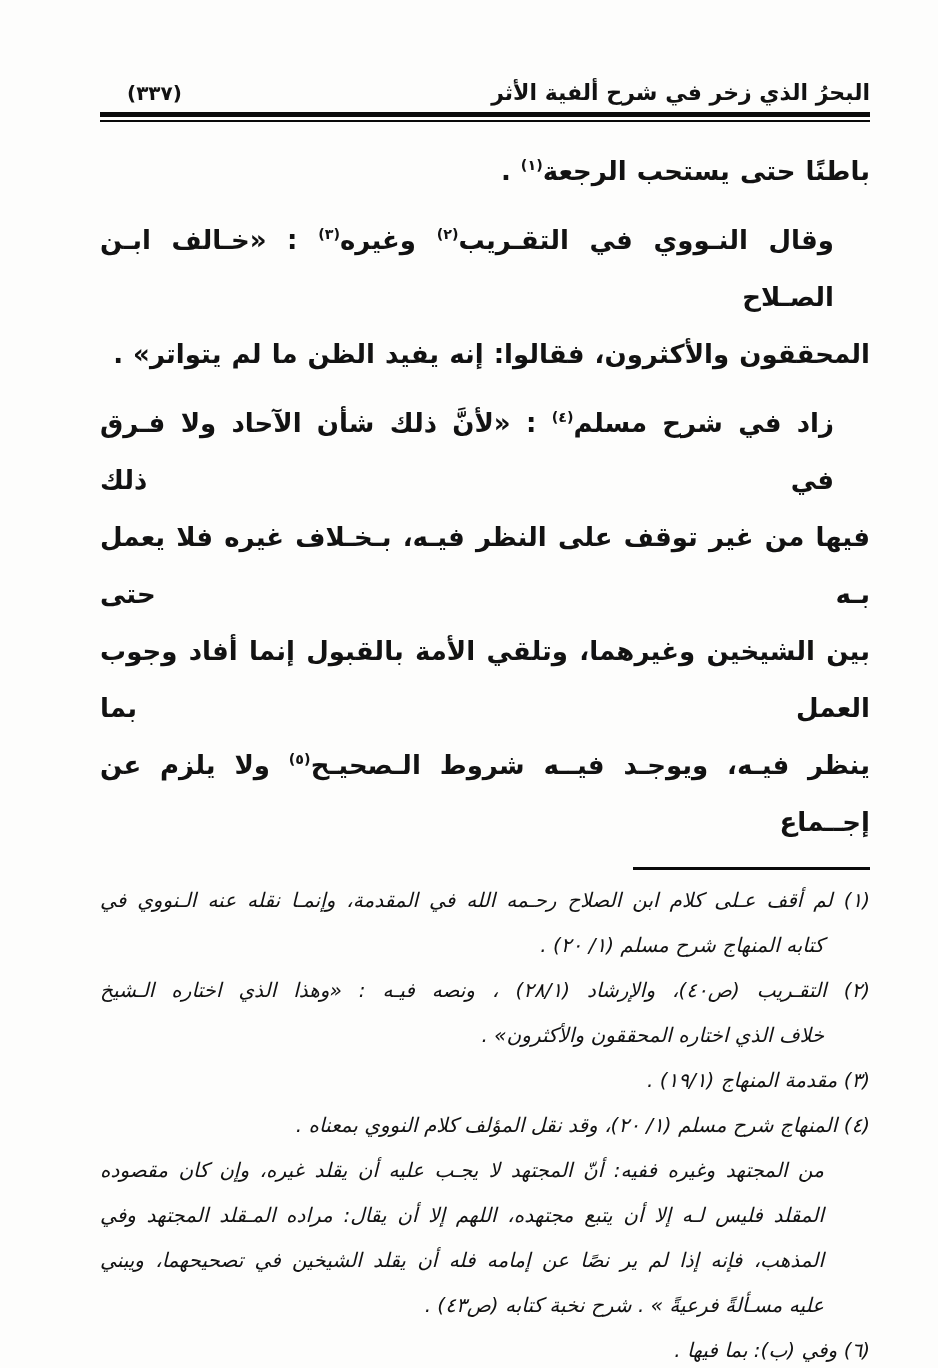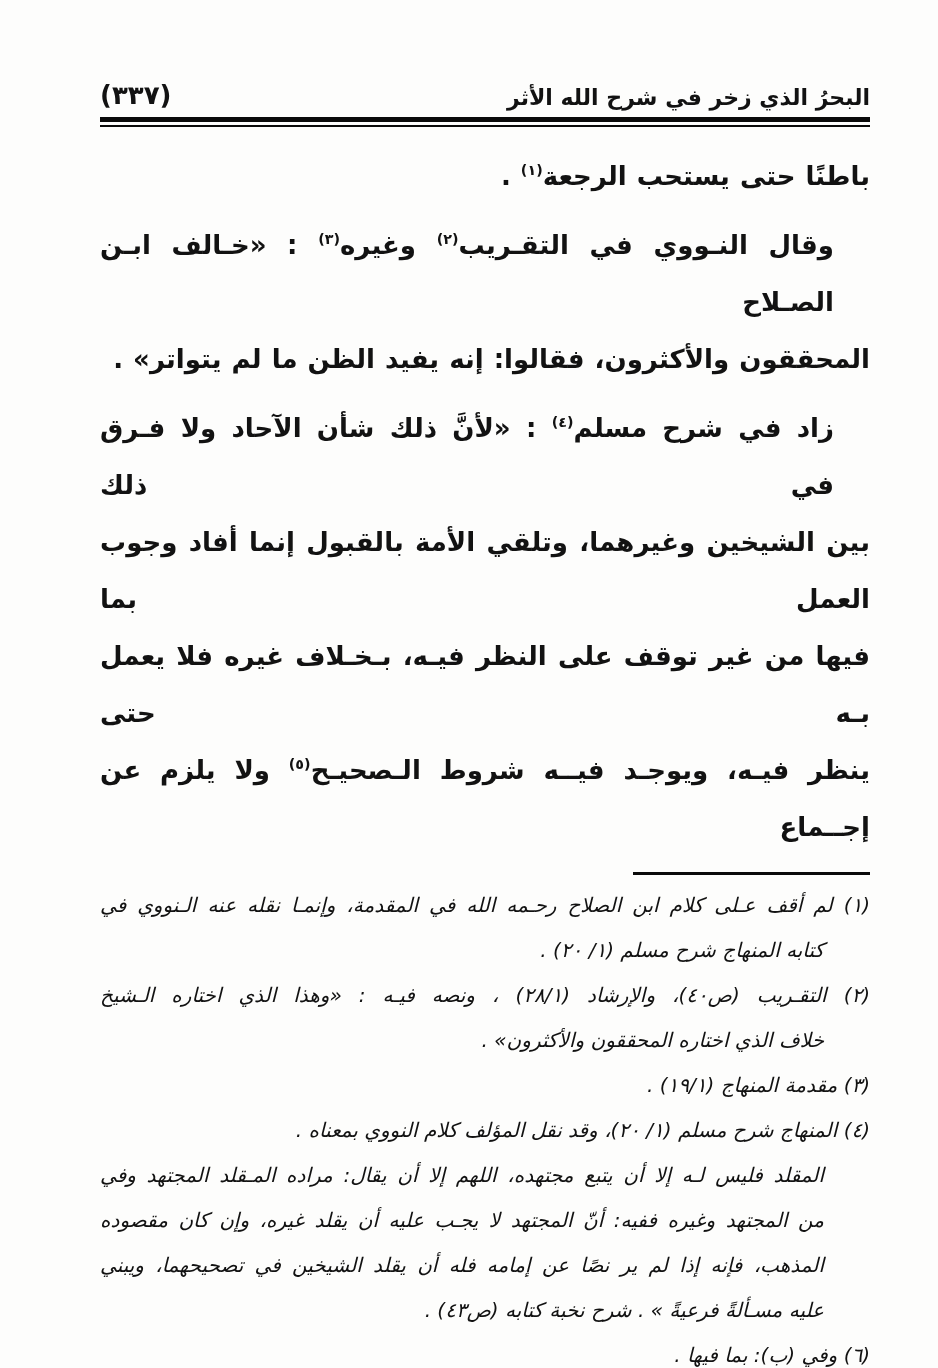--- a/index.html
+++ b/index.html
@@ -23,22 +23,23 @@
     align-items: flex-end;
   }
   .header-title {
     font-weight: bold;
     font-size: 22px;
     letter-spacing: 0;
     white-space: nowrap;
   }
   .page-number {
     font-weight: bold;
-    font-size: 26px;
+    font-size: 20px;
     direction: ltr;
+    margin-left: 27px;
   }
   .header-rule {
     margin-top: 7px;
     height: 3px;
     border-top: 5px solid #0a0a0a;
     border-bottom: 2px solid #0a0a0a;
   }
   
   .body-text { margin-top: 21px; font-size: 26px; }
   .para { margin-bottom: 12px; font-weight: bold; }
@@ -71,38 +72,38 @@
   }
   .fline.cont { padding-right: 46px; }
   .fline.lastline { text-align-last: right; }
 </style>
 </head>
 <body>
 
 <div class="page">
 
   <div class="header-row">
-    <div class="header-title">البحرُ الذي زخر في شرح الله الأثر</div>
+    <div class="header-title">البحرُ الذي زخر في شرح ألفية الأثر</div>
     <div class="page-number">(٣٣٧)</div>
   </div>
 
   <div class="header-rule"></div>
 
   <div class="body-text" id="body-text">
       <div class="para">
         <div class="bline lastline">باطنًا حتى يستحب الرجعة<sup class="fnmark">(١)</sup> .</div>
       </div>
       <div class="para">
         <div class="bline indent">وقال النـووي في التقـريب<sup class="fnmark">(٢)</sup> وغيره<sup class="fnmark">(٣)</sup> : «خـالف ابـن الصـلاح</div>
         <div class="bline lastline">المحققون والأكثرون، فقالوا: إنه يفيد الظن ما لم يتواتر» .</div>
       </div>
       <div class="para">
         <div class="bline indent">زاد في شرح مسلم<sup class="fnmark">(٤)</sup> : «لأنَّ ذلك شأن الآحاد ولا فـرق في ذلك</div>
+        <div class="bline">فيها من غير توقف على النظر فيـه، بـخـلاف غيره فلا يعمل بـه حتى</div>
         <div class="bline">بين الشيخين وغيرهما، وتلقي الأمة بالقبول إنما أفاد وجوب العمل بما</div>
-        <div class="bline">فيها من غير توقف على النظر فيـه، بـخـلاف غيره فلا يعمل بـه حتى</div>
         <div class="bline">ينظر فيـه، ويوجـد فيــه شروط الـصحيـح<sup class="fnmark">(٥)</sup> ولا يلزم عن إجــماع</div>
       </div>
     </div>
 
   <div class="fn-sep"></div>
 
   <div class="footnotes" id="footnotes">
       <div class="fnote">
         <div class="fline">(١) لم أقف عـلى كلام ابن الصلاح رحـمه الله في المقدمة، وإنمـا نقله عنه الـنووي في</div>
         <div class="fline cont lastline">كتابه المنهاج شرح مسلم (١/ ٢٠) .</div>
@@ -111,22 +112,22 @@
         <div class="fline">(٢) التقـريب (ص٤٠)، والإرشاد (٢٨/١) ، ونصه فيـه : «وهذا الذي اختاره الـشيخ</div>
         <div class="fline cont lastline">خلاف الذي اختاره المحققون والأكثرون» .</div>
       </div>
       <div class="fnote">
         <div class="fline lastline">(٣) مقدمة المنهاج (١٩/١) .</div>
       </div>
       <div class="fnote">
         <div class="fline lastline">(٤) المنهاج شرح مسلم (١/ ٢٠)، وقد نقل المؤلف كلام النووي بمعناه .</div>
       </div>
       <div class="fnote">
+        <div class="fline cont">من المجتهد وغيره ففيه: أنّ المجتهد لا يجـب عليه أن يقلد غيره، وإن كان مقصوده</div>
         <div class="fline cont">المقلد فليس لـه إلا أن يتبع مجتهده، اللهم إلا أن يقال: مراده المـقلد المجتهد وفي</div>
-        <div class="fline cont">من المجتهد وغيره ففيه: أنّ المجتهد لا يجـب عليه أن يقلد غيره، وإن كان مقصوده</div>
         <div class="fline cont">المذهب، فإنه إذا لم ير نصًا عن إمامه فله أن يقلد الشيخين في تصحيحهما، ويبني</div>
         <div class="fline cont lastline">عليه مسـألةً فرعيةً » . شرح نخبة كتابه (ص٤٣) .</div>
       </div>
       <div class="fnote">
         <div class="fline lastline">(٦) وفي (ب): بما فيها .</div>
       </div>
       <div class="fnote">
         <div class="fline lastline">(٧) من المنهاج شرح مسلم (١/ 40)، وفي النسخ: بأنْ .</div>
       </div>
     </div>

